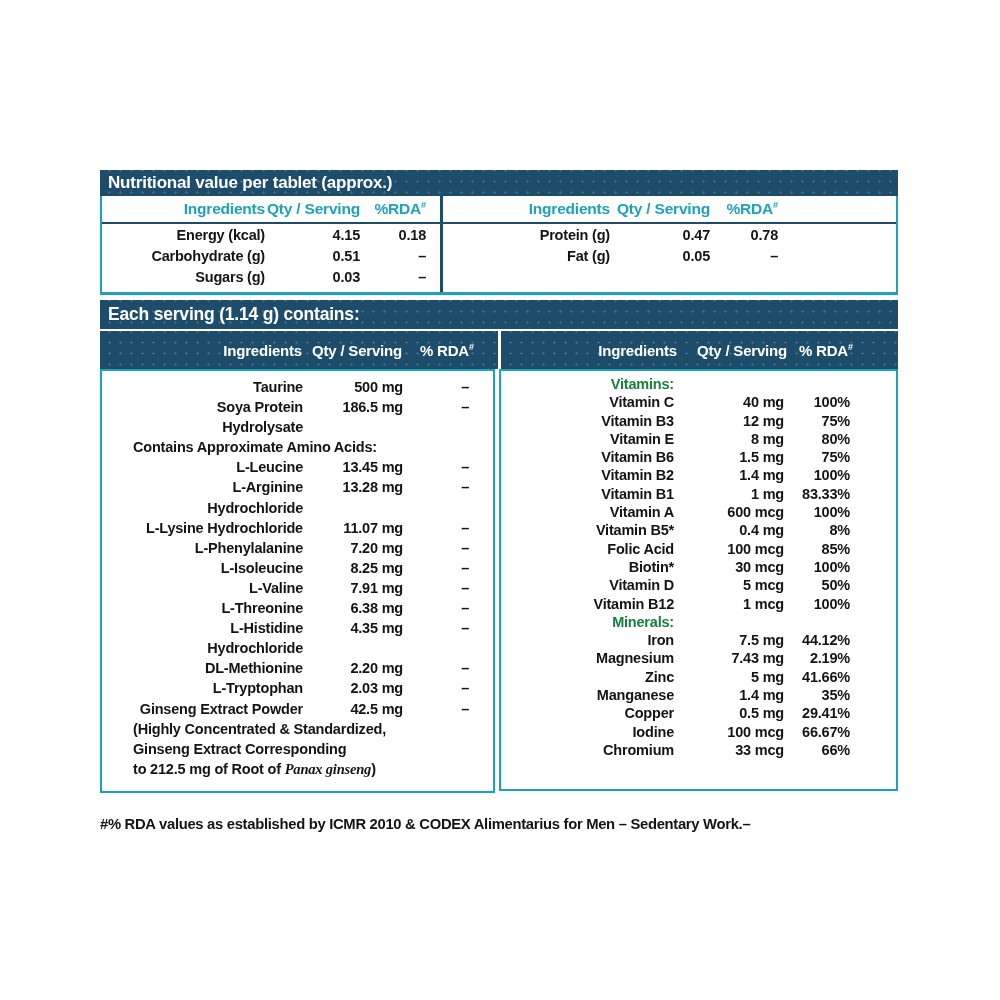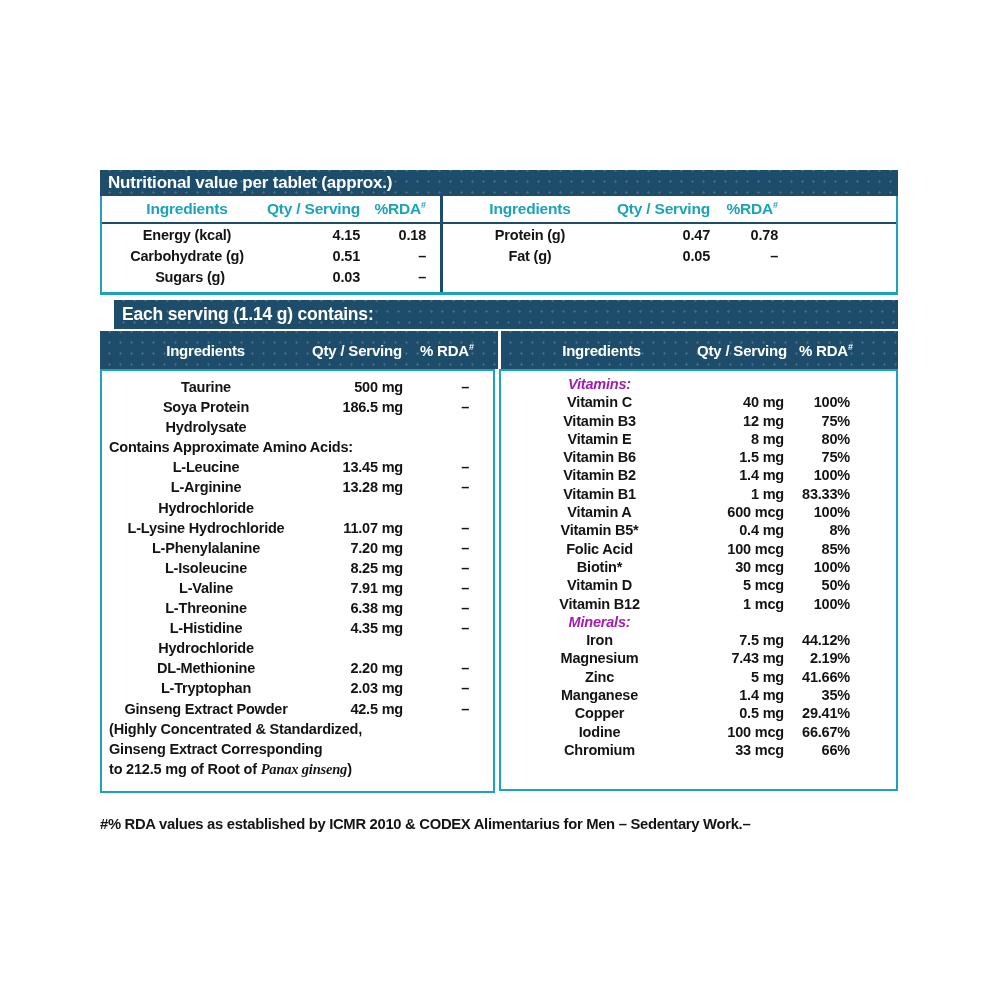--- a/index.html
+++ b/index.html
@@ -25,47 +25,47 @@
     border-bottom:3px solid #1CA3B9;background:#fff;
   }
   .top-half{padding-bottom:4px;}
   .top-half.left{width:338px;}
   .top-half.right{flex:1;border-left:3px solid #1E4D6B;}
   .t-head{display:grid;height:26px;align-items:center;border-bottom:2px solid #1E4D6B;font-size:15.5px;}
   .top-half.left  .t-head,.top-half.left  .trow{grid-template-columns:1fr 95px 66px;padding-left:7px;padding-right:14px;}
   .top-half.right .t-head,.top-half.right .trow{grid-template-columns:160px 100px 68px 1fr;padding-left:7px;}
   .top-half .trow{display:grid;line-height:21px;font-size:14.5px;align-items:center;}
   .top-half .trow:first-child{margin-top:1px;}
-  .c-name{text-align:center;white-space:nowrap;}
+  .c-name{text-align:right;white-space:nowrap;margin-left:24px;}
   .c-qty{text-align:right;white-space:nowrap;}
   .c-rda{text-align:right;white-space:nowrap;}
   .t-head .c-qty,.t-head .c-rda{font-weight:bold;}
   .trow.indent .c-name{padding-left:6px;}
 
   
-  .serving-bar{margin-top:5px;height:29px;line-height:29px;font-size:17.5px;padding-left:8px;margin-left:14px;}
+  .serving-bar{margin-top:5px;height:29px;line-height:29px;font-size:17.5px;padding-left:8px;}
 
   
   .band{margin-top:2px;height:38px;display:flex;font-size:15px;}
   .band-cell{display:grid;align-items:center;height:38px;}
   .band-cell.left{width:398px;grid-template-columns:1fr 100px 72px;padding-left:9px;padding-right:24px;box-sizing:border-box;}
   .band-divider{width:3px;background:#ffffff;}
   .band-cell.right{flex:1;grid-template-columns:1fr 110px 66px;padding-left:25px;padding-right:45px;box-sizing:border-box;}
 
   
   .boxes{display:flex;gap:4px;}
   .sbox{border:2px solid #1CA3B9;background:#fff;height:414px;box-sizing:content-box;padding-top:0;}
   .sbox.left{width:391px;}
   .sbox.right{flex:1;}
   .sbox .trow{display:grid;align-items:center;font-size:14.5px;}
   .sbox.left  .trow{grid-template-columns:1fr 100px 66px;padding-left:7px;padding-right:24px;line-height:20.1px;}
   .sbox.right .trow{grid-template-columns:1fr 110px 66px;padding-left:24px;padding-right:46px;line-height:18.3px;}
   .sbox.left{padding-top:6px;}
   .sbox.right{padding-top:4px;}
-  .trow.section .c-name{color:#a21caf;font-style:italic;}
+  .trow.section .c-name{color:#15803d;}
   .c-name i{font-style:italic;font-family:Liberation Serif, serif;}
 
   
   .footnotes{margin-top:21px;font-size:14.8px;line-height:20px;letter-spacing:-0.3px;}
 </style>
 </head>
 <body>
 
 <div class="sheet">
 

